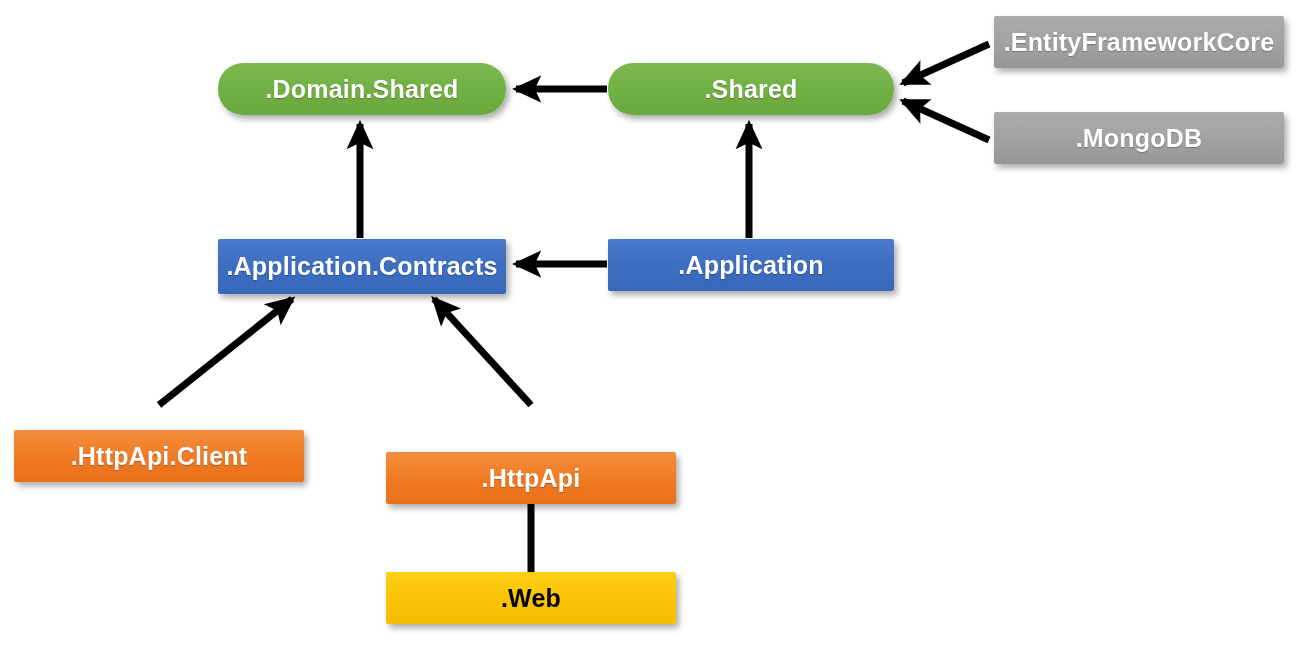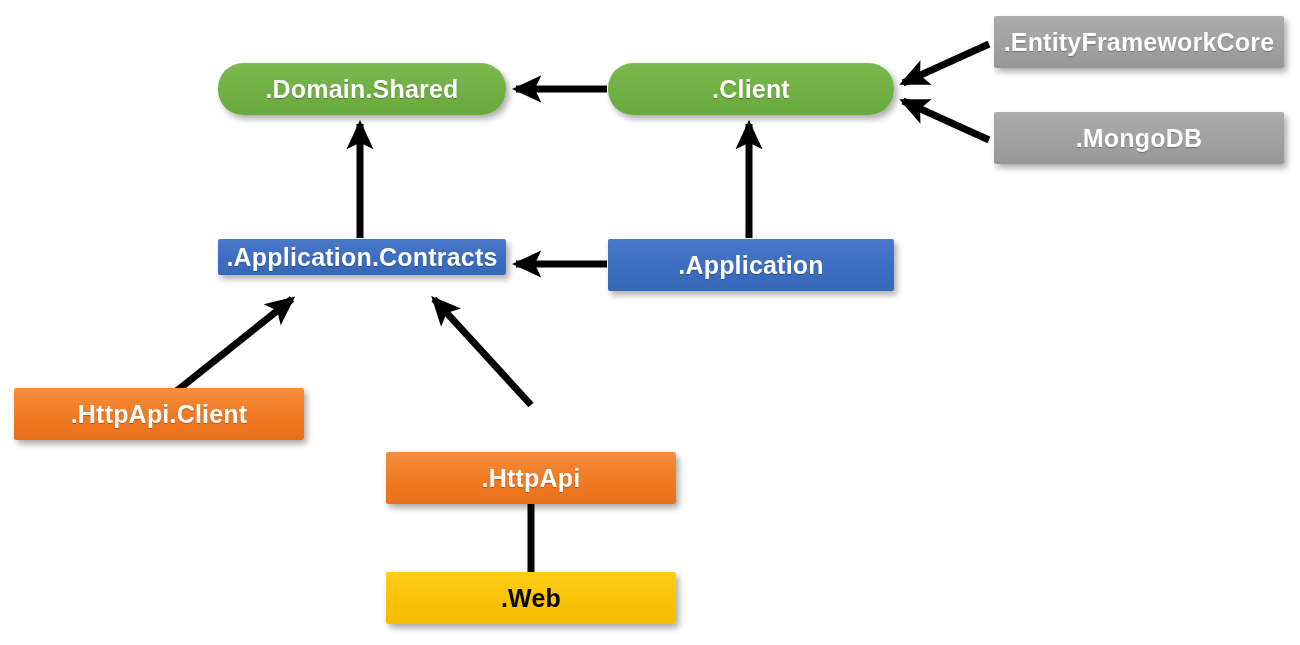--- a/index.html
+++ b/index.html
@@ -95,40 +95,40 @@
 
       <line x1="531" y1="575" x2="531" y2="467"></line>
     </g>
   </svg>
 
   <div class="node node-green" style="left:218px; top:63px; width:288px; height:52px;">
     <span class="node-label">.Domain.Shared</span>
   </div>
 
   <div class="node node-green" style="left:608px; top:63px; width:286px; height:52px;">
-    <span class="node-label">.Client</span>
+    <span class="node-label">.Shared</span>
   </div>
 
   <div class="node node-gray" style="left:994px; top:16px; width:290px; height:52px;">
     <span class="node-label">.EntityFrameworkCore</span>
   </div>
 
   <div class="node node-gray" style="left:994px; top:112px; width:290px; height:52px;">
     <span class="node-label">.MongoDB</span>
   </div>
 
-  <div class="node node-blue" style="left:218px; top:239px; width:288px; height:36px;">
+  <div class="node node-blue" style="left:218px; top:239px; width:288px; height:55px;">
     <span class="node-label">.Application.Contracts</span>
   </div>
 
   <div class="node node-blue" style="left:608px; top:239px; width:286px; height:52px;">
     <span class="node-label">.Application</span>
   </div>
 
-  <div class="node node-orange" style="left:14px; top:388px; width:290px; height:52px;">
+  <div class="node node-orange" style="left:14px; top:430px; width:290px; height:52px;">
     <span class="node-label">.HttpApi.Client</span>
   </div>
 
   <div class="node node-orange" style="left:386px; top:406px; width:290px; height:52px;margin-top:46px;">
     <span class="node-label">.HttpApi</span>
   </div>
 
   <div class="node node-yellow" style="left:386px; top:572px; width:290px; height:52px;">
     <span class="node-label">.Web</span>
   </div>

